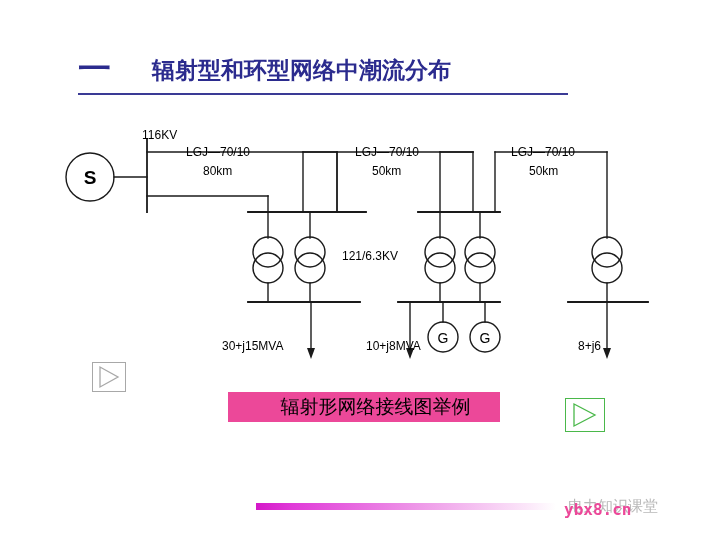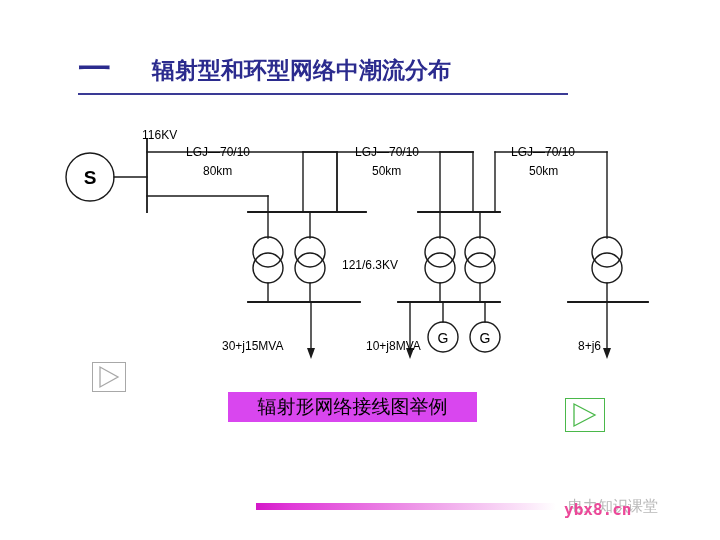--- a/index.html
+++ b/index.html
@@ -73,24 +73,25 @@
     line-height: 14px;
   }
 
   
   #caption-box {
     position: absolute;
     left: 228px;
     top: 392px;
     width: 249px;
     height: 30px;
-    background: #d946ef;
+    background: #ec4899;
     display: flex;
     align-items: center;
     justify-content: center;
+    padding-left: 23px;
   }
   #caption-text {
     font-size: 19px;
     color: #000000;
     font-family: "DejaVu Sans", sans-serif;
     white-space: nowrap;
   }
 
   
   .nav-btn {
@@ -249,21 +250,21 @@
 
   <div class="dlabel" style="left:186px; top:145px;">LGJ—70/10</div>
   <div class="dlabel" style="left:203px; top:164px;">80km</div>
 
   <div class="dlabel" style="left:355px; top:145px;">LGJ—70/10</div>
   <div class="dlabel" style="left:372px; top:164px;">50km</div>
 
   <div class="dlabel" style="left:511px; top:145px;">LGJ—70/10</div>
   <div class="dlabel" style="left:529px; top:164px;">50km</div>
 
-  <div class="dlabel" style="left:342px; top:249px;margin-top:9px;">121/6.3KV</div>
+  <div class="dlabel" style="left:342px; top:249px;">121/6.3KV</div>
 
   <div class="dlabel" style="left:222px; top:339px;">30+j15MVA</div>
   <div class="dlabel" style="left:342px; top:339px;margin-left:24px;">10+j8MVA</div>
   <div class="dlabel" style="left:578px; top:339px;">8+j6</div>
 
   <div id="caption-box">
     <span id="caption-text">辐射形网络接线图举例</span>
   </div>
 
   <div id="nav-prev" class="nav-btn">

